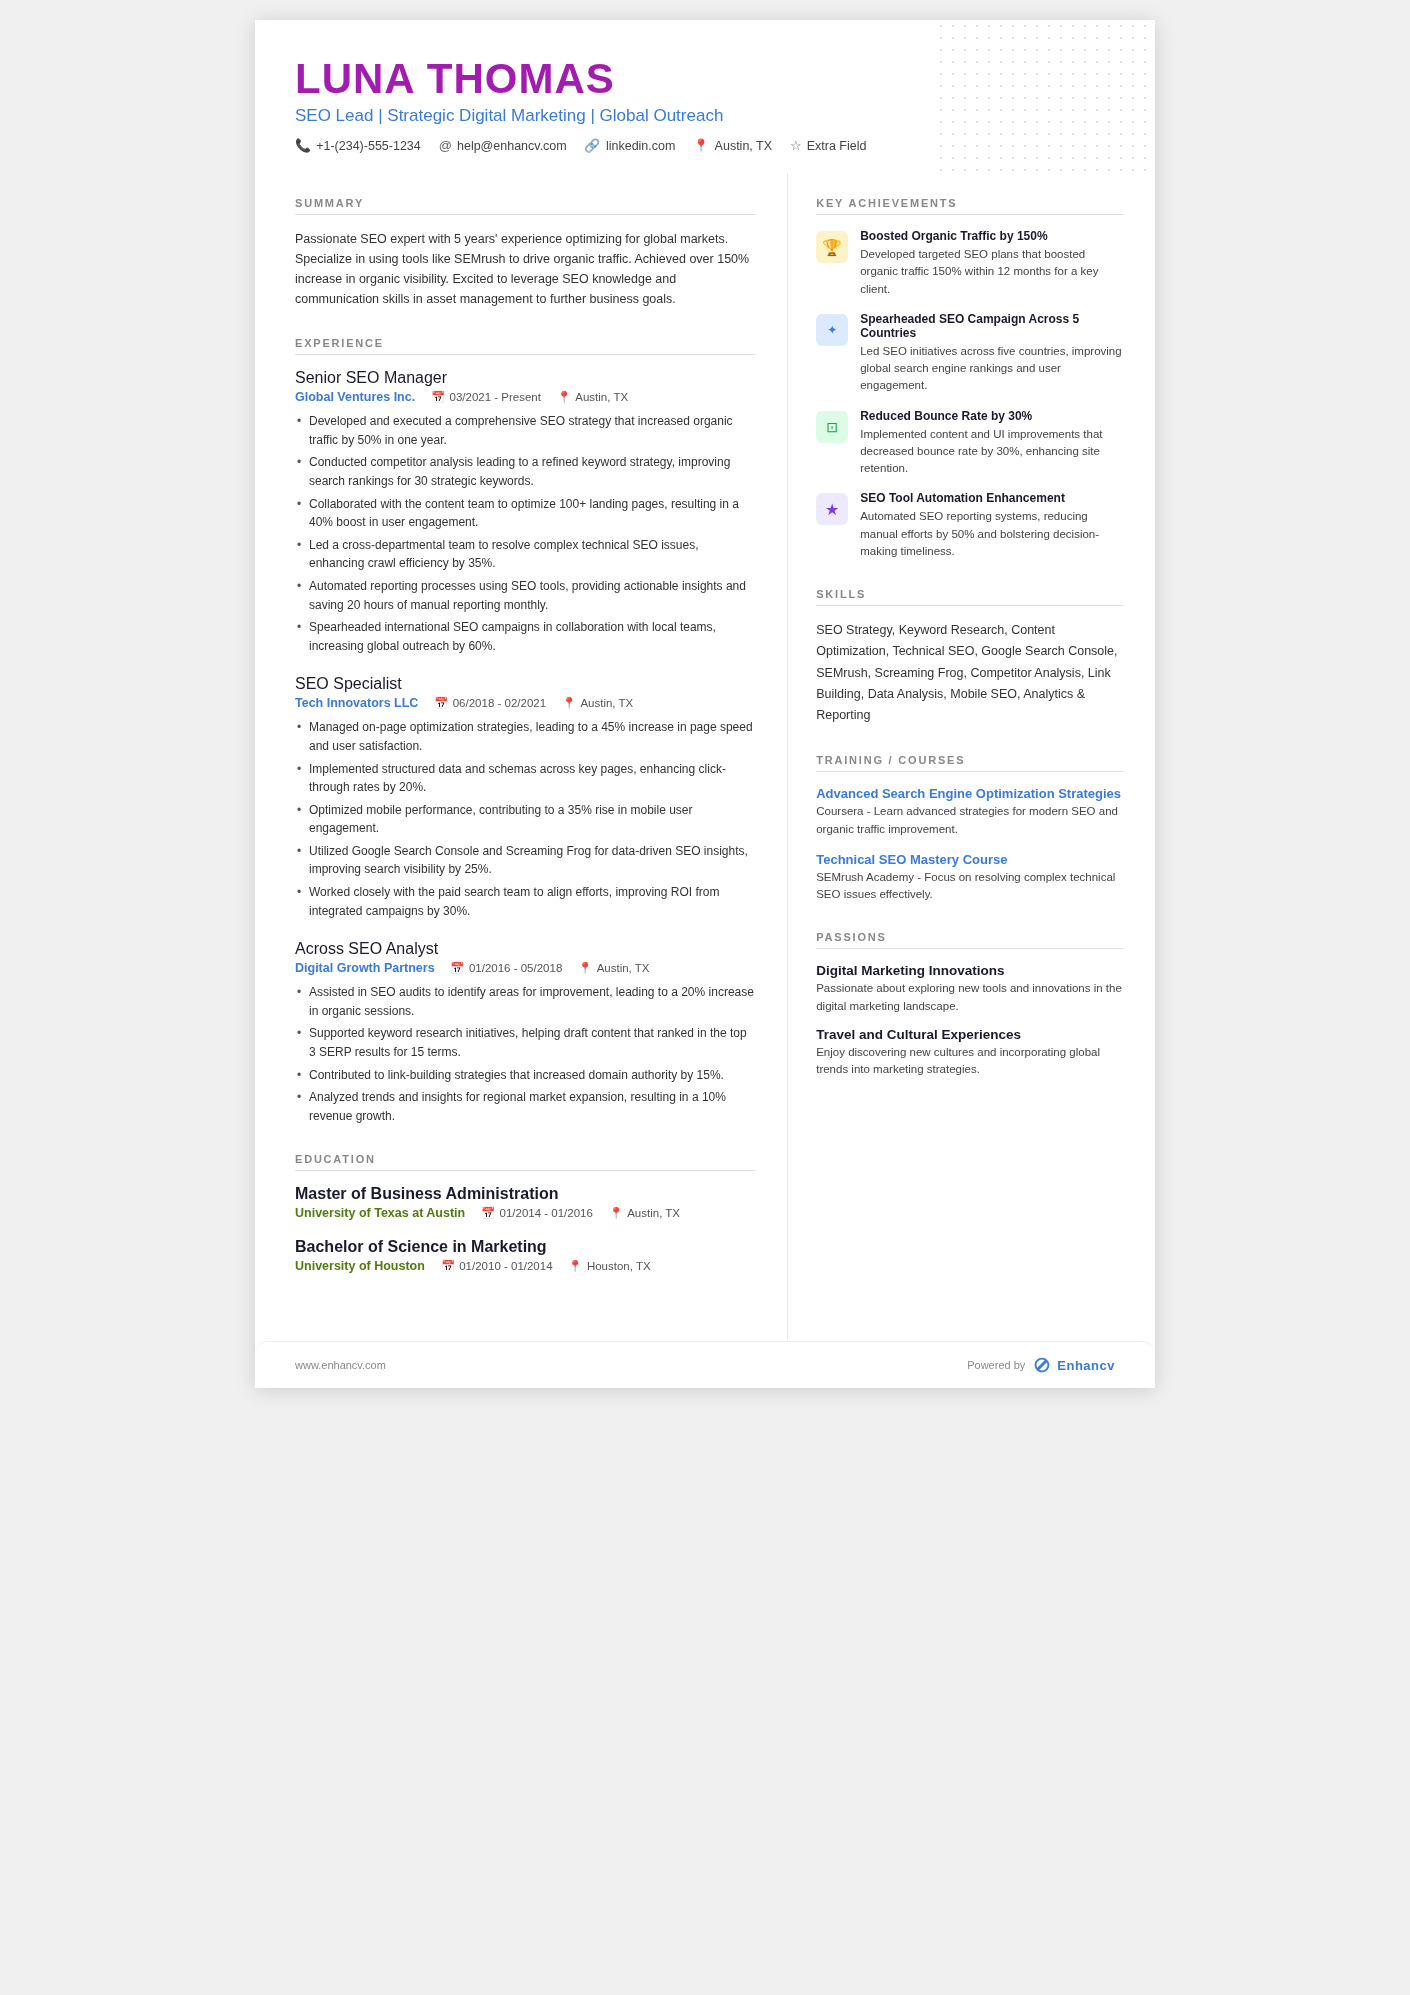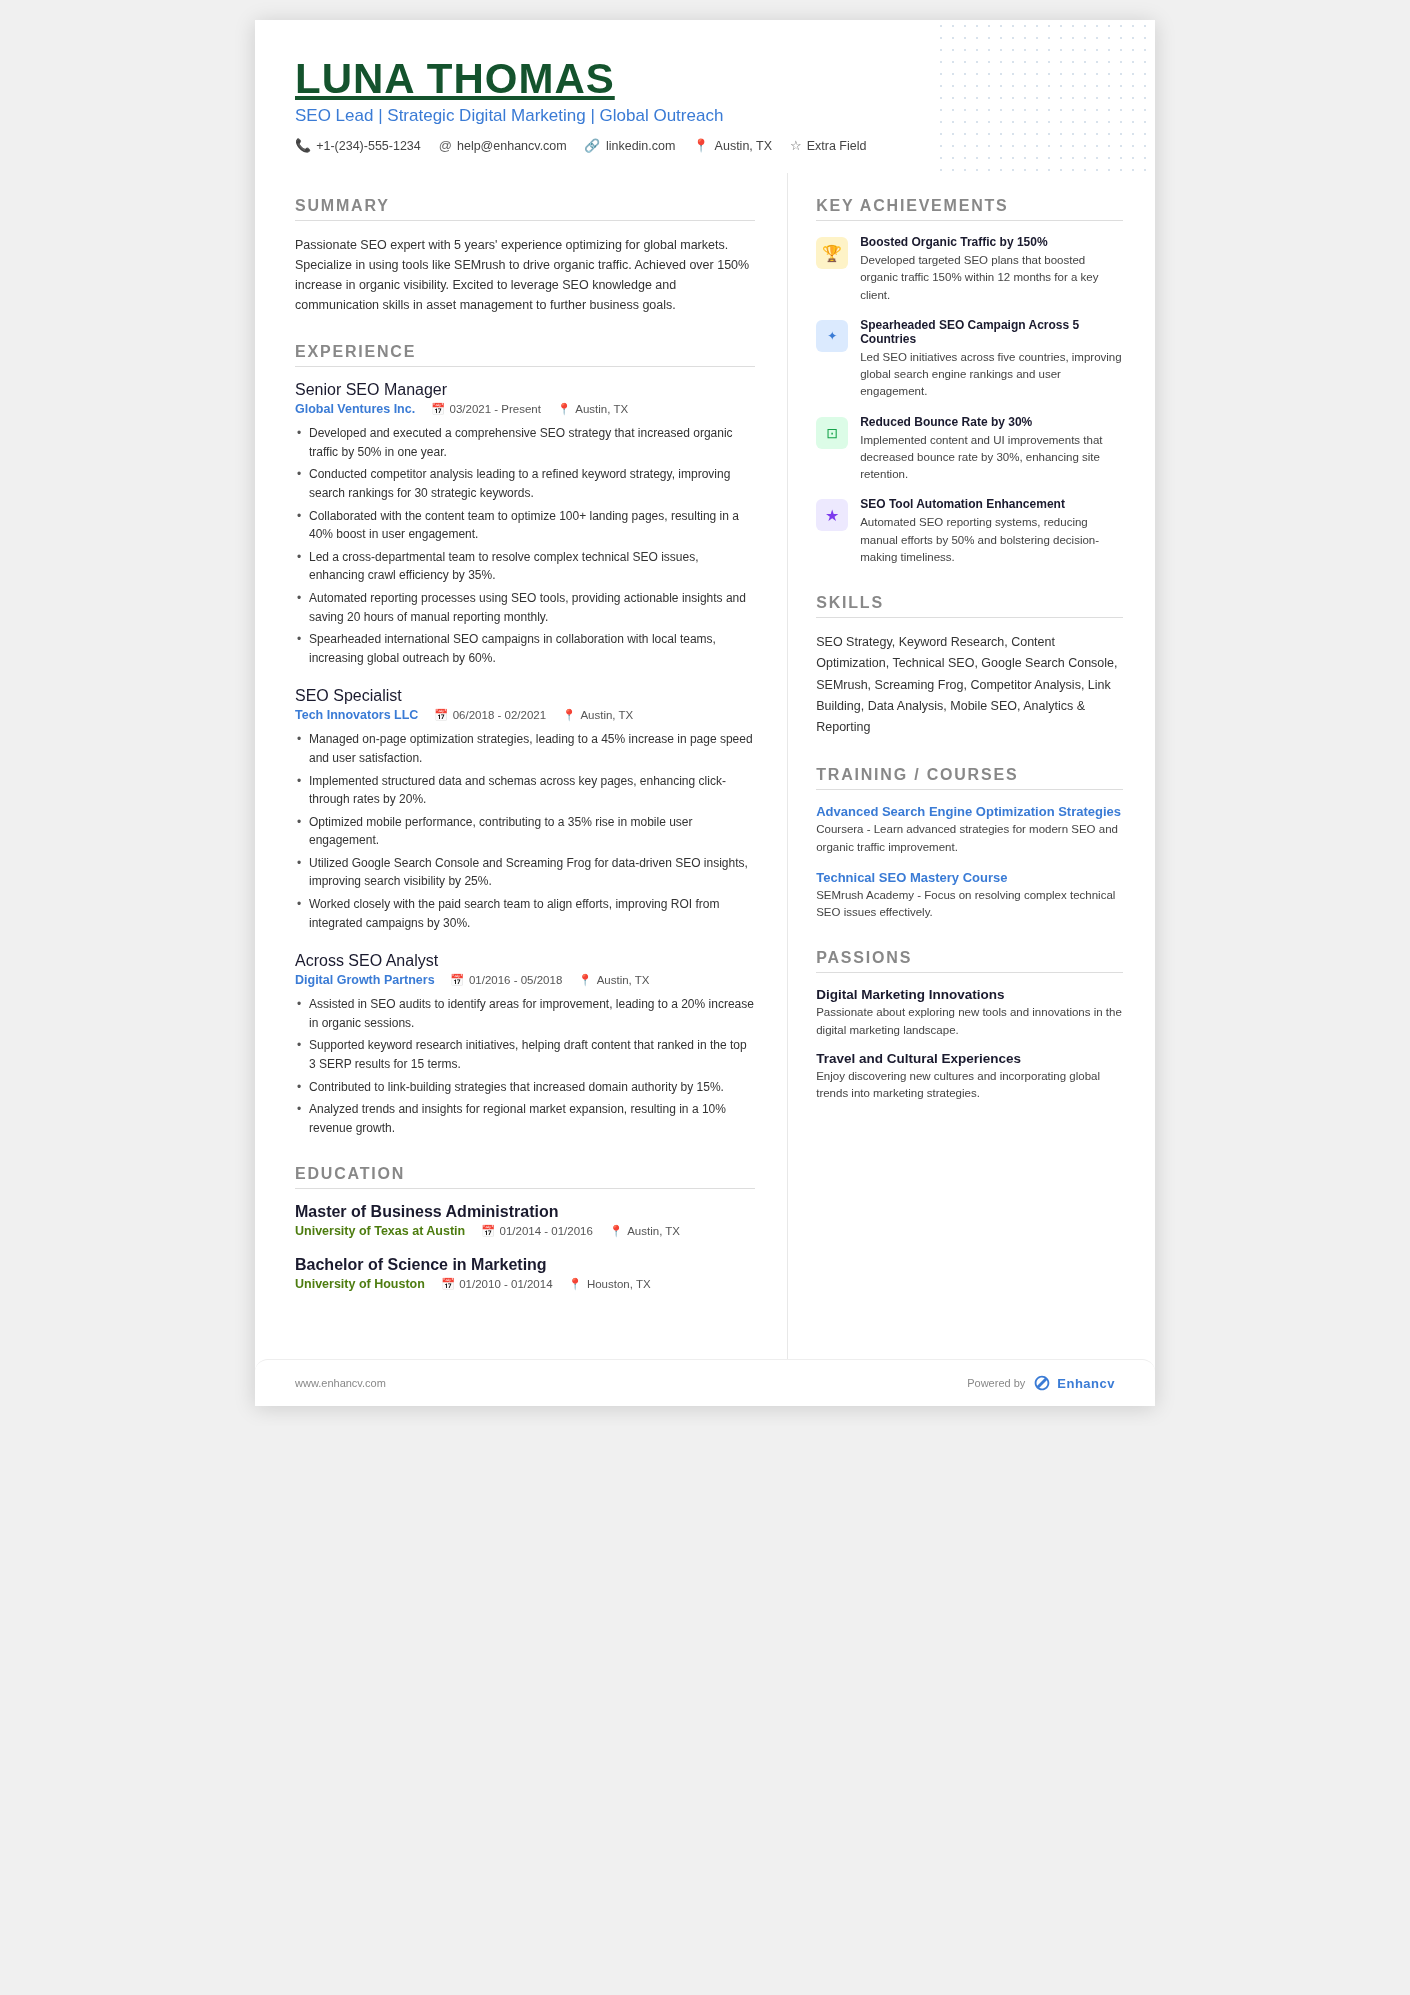--- a/index.html
+++ b/index.html
@@ -31,25 +31,24 @@
     }
     
     .header {
       padding: 36px 40px 20px 40px;
       position: relative;
       z-index: 1;
     }
     .name {
       font-size: 42px;
       font-weight: 900;
-      color: #14532d;
+      color: #a21caf;
       letter-spacing: 1px;
       text-transform: uppercase;
       line-height: 1.1;
-      text-decoration: underline;
     }
     .title {
       font-size: 17px;
       color: #3a7bd5;
       font-weight: 400;
       margin-top: 4px;
       margin-bottom: 12px;
     }
     .contact-bar {
       display: flex;
@@ -80,21 +79,21 @@
       border-right: 1px solid #e8e8e8;
     }
     
     .right-col {
       flex: 0.7;
       padding: 24px 32px 40px 28px;
       background: #fff;
     }
     
     .section-label {
-      font-size: 16px;
+      font-size: 11px;
       font-weight: 700;
       letter-spacing: 1.8px;
       text-transform: uppercase;
       color: #888;
       border-bottom: 1px solid #ddd;
       padding-bottom: 5px;
       margin-bottom: 14px;
       margin-top: 0;
     }
     .section {

